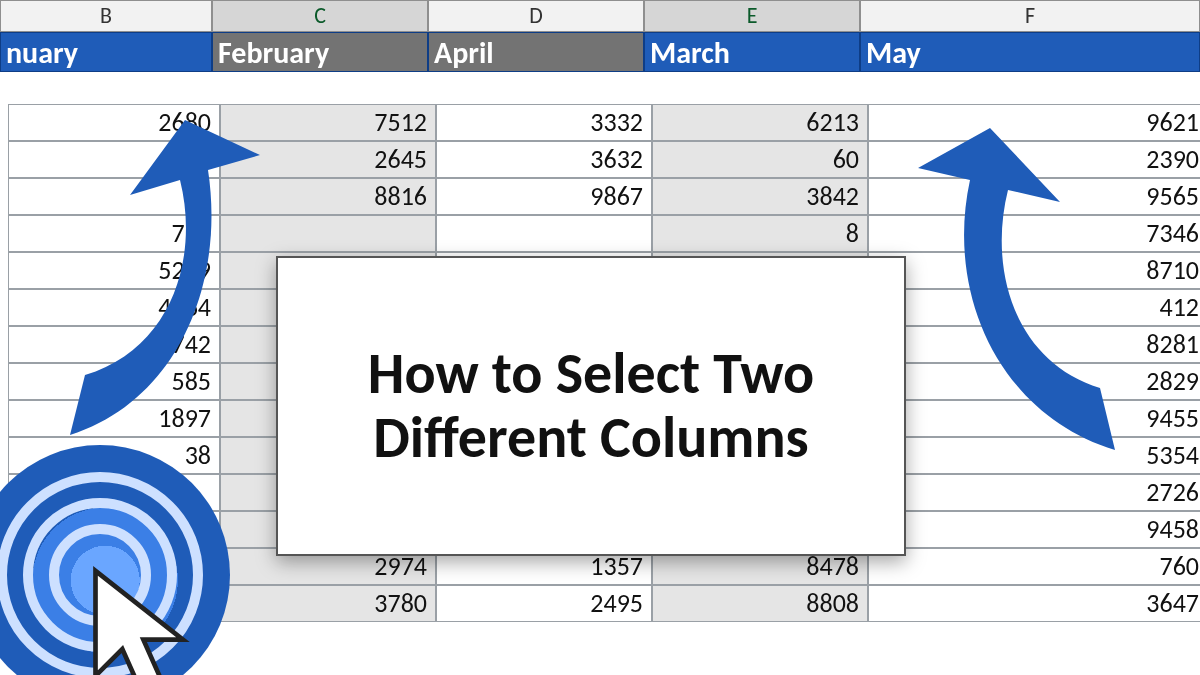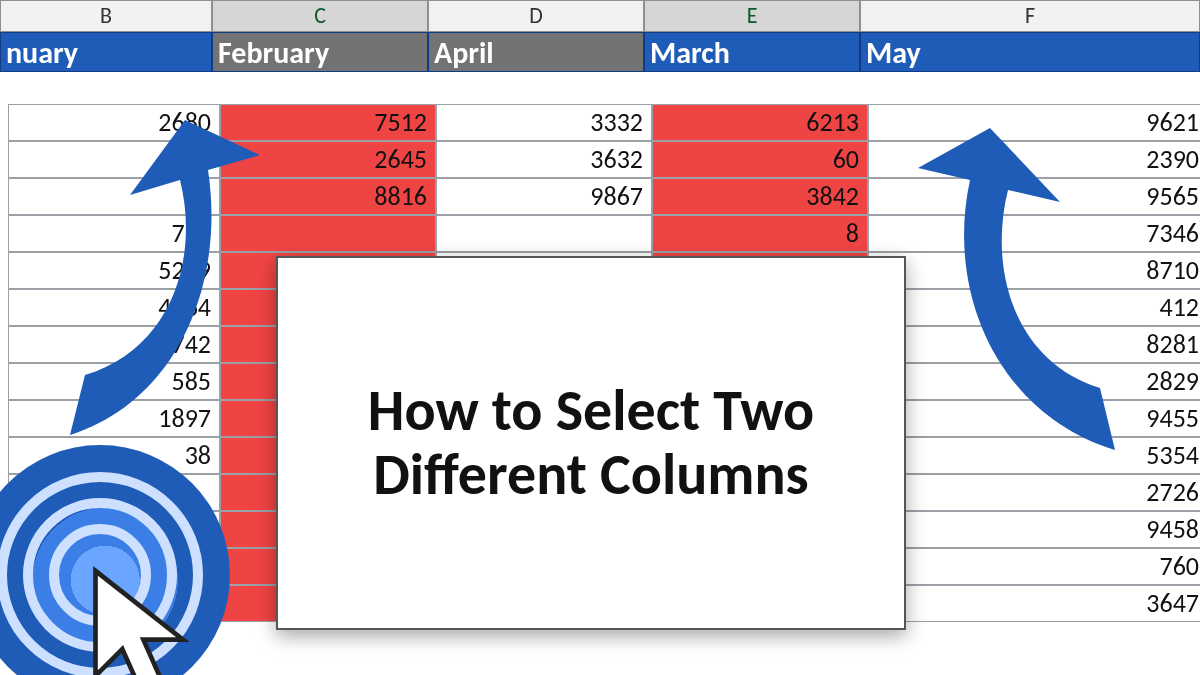--- a/index.html
+++ b/index.html
@@ -38,33 +38,33 @@
     border:1px solid #9aa0a6;
     box-sizing:border-box;
     font-size:26px;
     line-height:35px;
     text-align:right;
     padding-right:8px;
     background:#fff;
     color:#111;
     white-space:nowrap;overflow:hidden;
   }
-  .cell.sel{background:#ef4444;}
+  .cell.sel{background:#e5e5e5;}
   
   .wB{flex:0 0 212px;}
   .wC{flex:0 0 216px;}
   .wD{flex:0 0 216px;}
   .wE{flex:0 0 216px;}
   .wF{flex:0 0 340px;}
 
   
   .card{
     position:absolute;
     left:276px;top:256px;
-    width:630px;height:374px;
+    width:630px;height:300px;
     background:#fff;
     border:2px solid #555;
     box-shadow:0 6px 18px rgba(0,0,0,.35);
     display:flex;align-items:center;justify-content:center;
     text-align:center;
     font-size:58px;font-weight:600;line-height:1.1;
     color:#111;
     padding:0 24px;box-sizing:border-box;
   }
 

